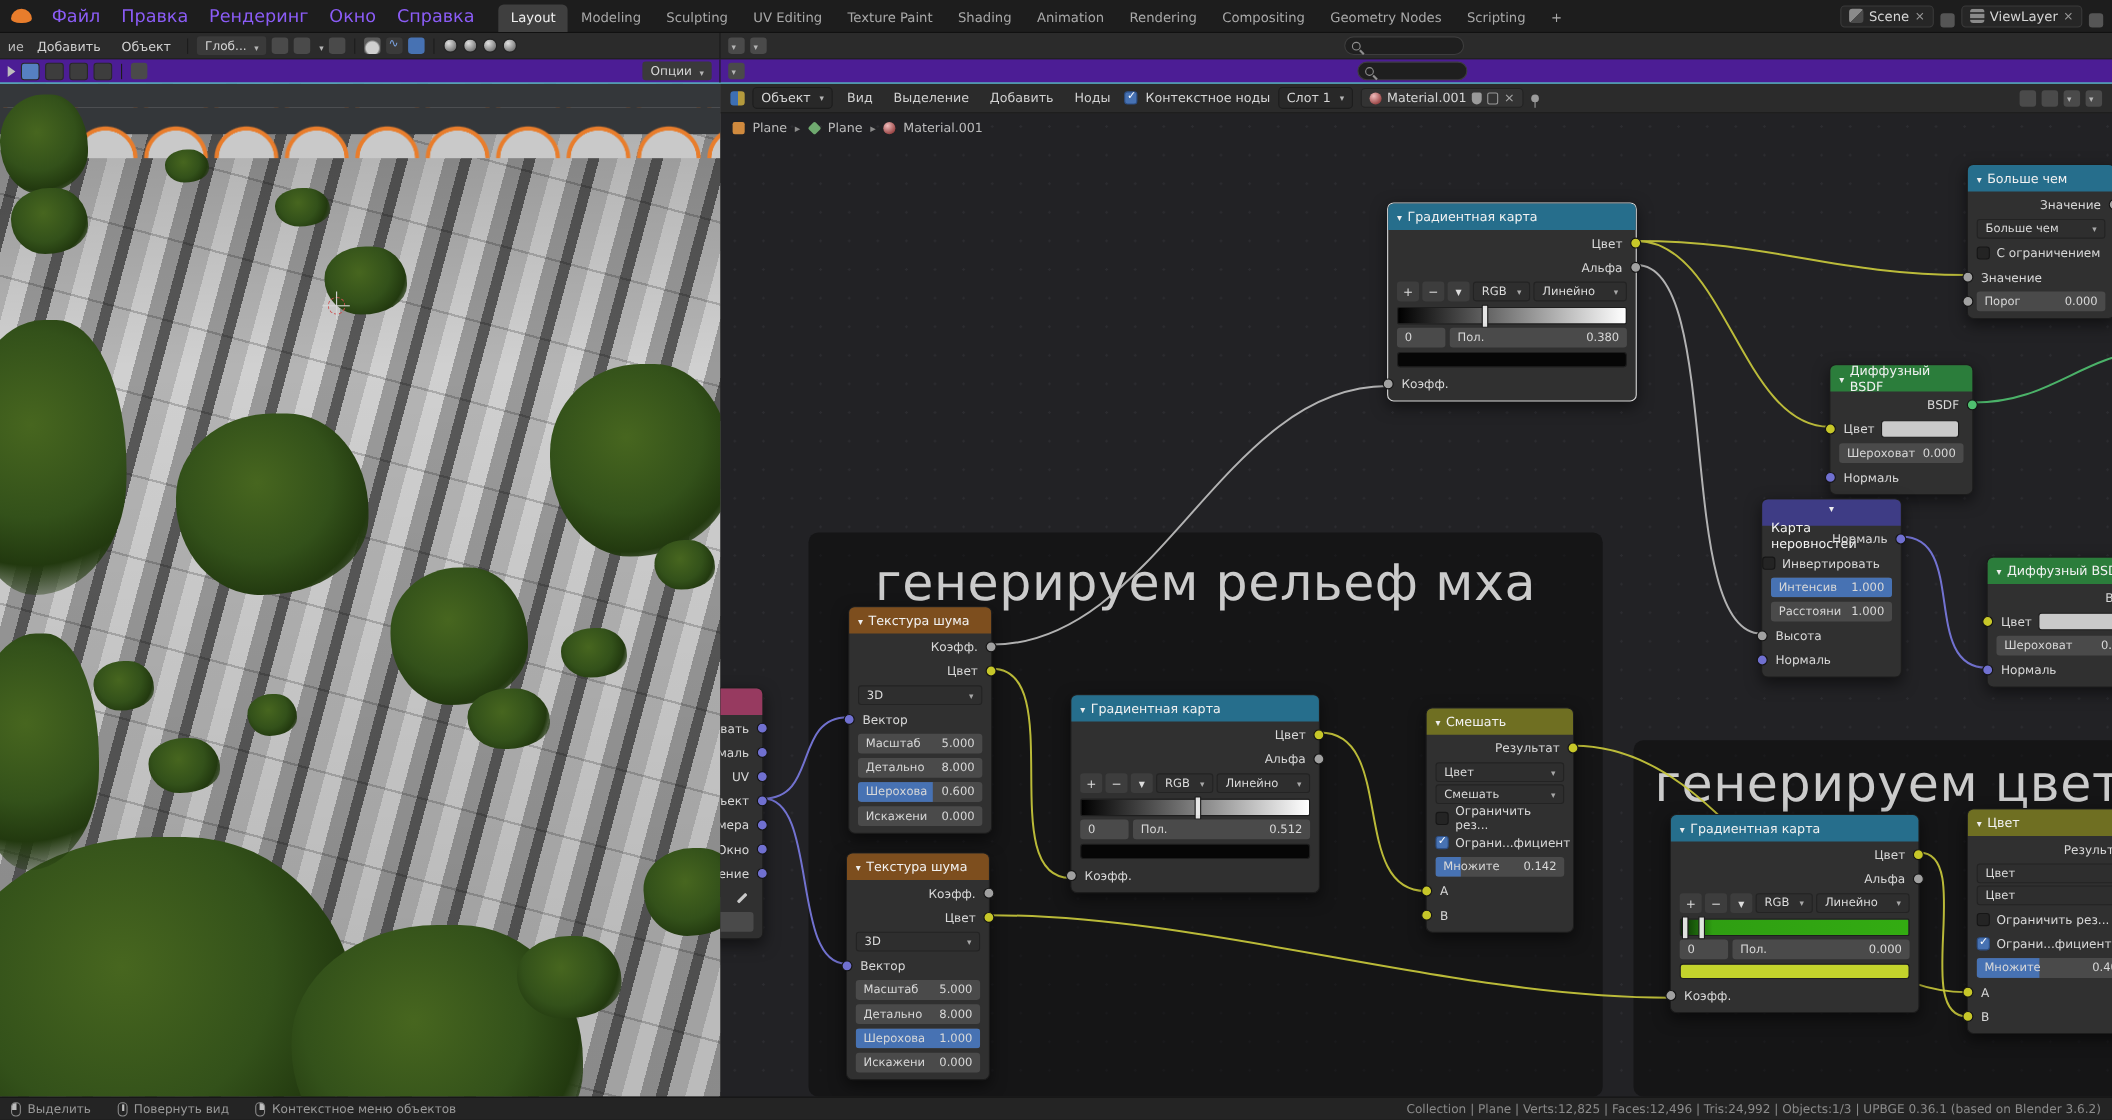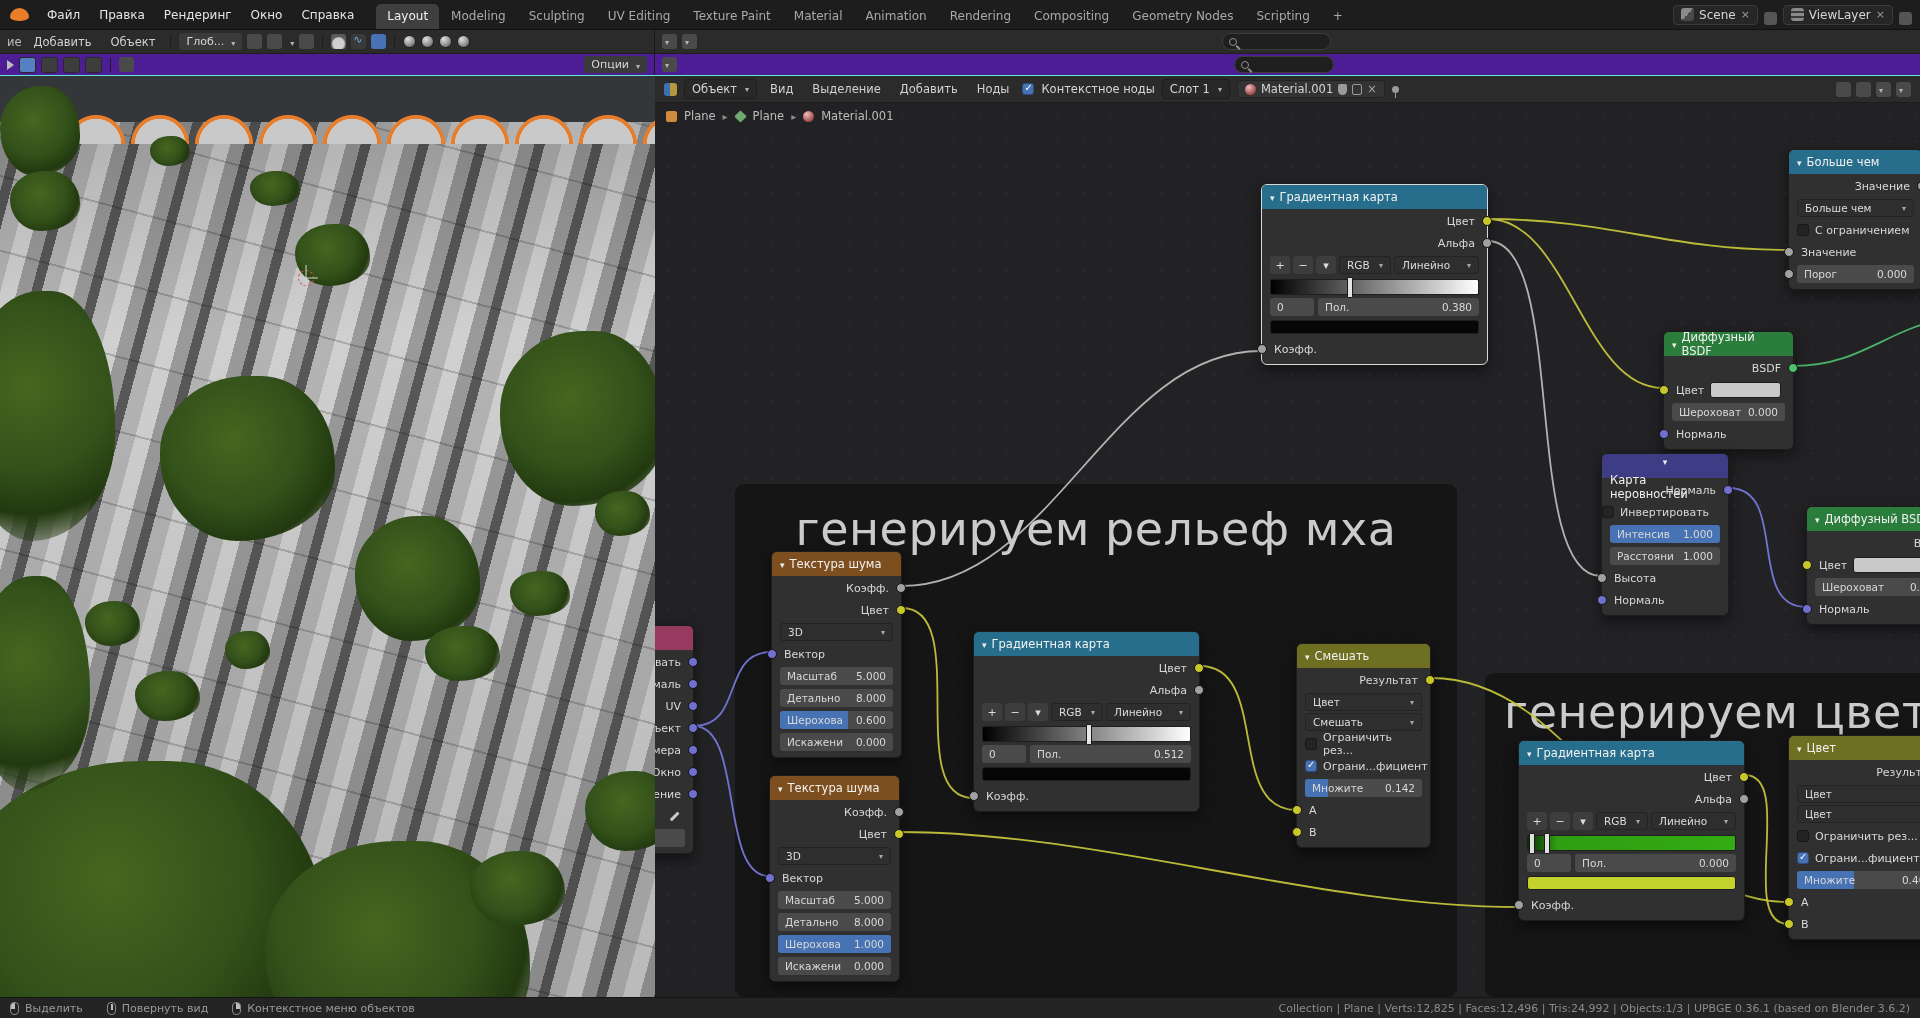--- a/index.html
+++ b/index.html
@@ -1,21 +1,21 @@
 <!DOCTYPE html>
 <html><head>
 <meta charset="utf-8">
 <style>
 *{box-sizing:border-box;margin:0;padding:0}
 html,body{width:1920px;height:1018px;overflow:hidden}
 body{position:relative;background:#1d1d1d;font-family:"DejaVu Sans","Liberation Sans",sans-serif;font-size:12px;color:#d6d6d6}
 
 .topbar{position:absolute;left:0;top:0;right:0;height:30px;background:#1d1d1d;border-bottom:1px solid #111;display:flex;align-items:center;padding:0 8px;gap:1px;z-index:20}
 .logo{width:19px;height:13px;border-radius:50% 50% 46% 46%/70% 70% 30% 30%;background:#e87d2c;margin:0 8px 0 2px;flex:none}
-.menu-item{padding:3px 9px;border-radius:4px;color:#e5e5e5;font-size:12px;white-space:nowrap}
+.menu-item{padding:3px 9px;border-radius:4px;color:#8b5cf6;font-size:16px;white-space:nowrap}
 .tabs{display:flex;margin-left:12px;gap:1px;align-items:flex-end;height:100%}
 .tab{padding:5px 11px 6px;border-radius:5px 5px 0 0;color:#a9a9a9;font-size:12px;white-space:nowrap}
 .tab.active{background:#3f3f3f;color:#f0f0f0}
 .topbar-right{margin-left:auto;display:flex;align-items:flex-end;gap:6px}
 .chip{display:flex;align-items:center;gap:5px;background:#262626;border:1px solid #3a3a3a;border-radius:4px;padding:2px 7px;white-space:nowrap}
 .chip .xico{color:#9a9a9a;font-size:11px;line-height:1}
 .sq-ico{width:13px;height:13px;border-radius:3px;background:#555;flex:none}
 .sq-ico.scene{background:linear-gradient(135deg,#8a8a8a 50%,#4a4a4a 50%)}
 .sq-ico.layers{background:repeating-linear-gradient(180deg,#8a8a8a 0 3px,#3a3a3a 3px 5px)}
 
@@ -126,21 +126,21 @@
   <span class="menu-item">Правка</span>
   <span class="menu-item">Рендеринг</span>
   <span class="menu-item">Окно</span>
   <span class="menu-item">Справка</span>
   <div class="tabs">
     <span class="tab active">Layout</span>
     <span class="tab">Modeling</span>
     <span class="tab">Sculpting</span>
     <span class="tab">UV Editing</span>
     <span class="tab">Texture Paint</span>
-    <span class="tab">Material</span>
+    <span class="tab">Shading</span>
     <span class="tab">Animation</span>
     <span class="tab">Rendering</span>
     <span class="tab">Compositing</span>
     <span class="tab">Geometry Nodes</span>
     <span class="tab">Scripting</span>
     <span class="tab">+</span>
   </div>
   <div class="topbar-right">
     <div class="chip">
       <span class="sq-ico scene"></span>

